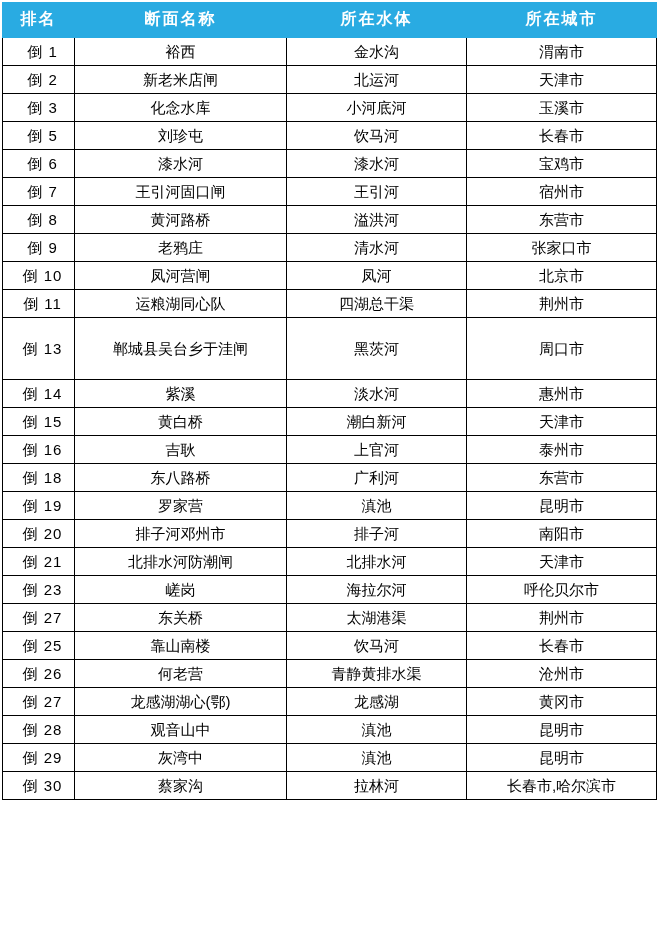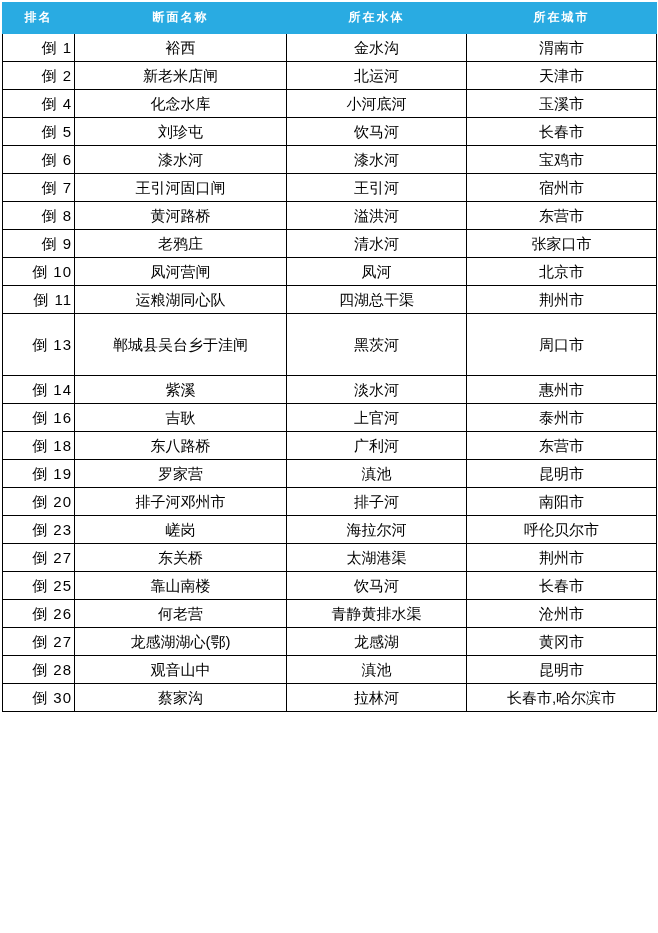--- a/index.html
+++ b/index.html
@@ -24,21 +24,21 @@
     table-layout: fixed;
   }
   table.data-table col.c0 { width: 72px; }
   table.data-table col.c1 { width: 212px; }
   table.data-table col.c2 { width: 180px; }
   table.data-table col.c3 { width: 190px; }
 
   table.data-table thead th {
     background: #29ABE2;
     color: #ffffff;
-    font-size: 12px;
+    font-size: 16px;
     font-weight: bold;
     text-align: center;
     padding: 6px 2px 7px 2px;
     border: 1px solid #29ABE2;
     letter-spacing: 2px;
   }
   table.data-table thead th.rank-head {
     letter-spacing: 2px;
   }
   table.data-table tbody td {
@@ -46,21 +46,21 @@
     font-size: 15px;
     color: #000000;
     text-align: center;
     padding: 3px 2px 4px 2px;
     height: 20px;
     line-height: 19px;
     vertical-align: middle;
     word-break: break-all;
   }
   table.data-table tbody td.rank {
-    text-align: right;
+    text-align: center;
     padding-left: 10px;
     letter-spacing: 1px;
   }
   table.data-table tbody tr.tall td {
     height: 54px;
   }
 </style>
 </head>
 <body>
 
@@ -87,21 +87,21 @@
           <td>金水沟</td>
           <td>渭南市</td>
         </tr>
         <tr>
           <td class="rank">倒 2</td>
           <td>新老米店闸</td>
           <td>北运河</td>
           <td>天津市</td>
         </tr>
         <tr>
-          <td class="rank">倒 4</td>
+          <td class="rank">倒 3</td>
           <td>化念水库</td>
           <td>小河底河</td>
           <td>玉溪市</td>
         </tr>
         <tr>
           <td class="rank">倒 5</td>
           <td>刘珍屯</td>
           <td>饮马河</td>
           <td>长春市</td>
         </tr>
@@ -147,20 +147,26 @@
           <td>黑茨河</td>
           <td>周口市</td>
         </tr>
         <tr>
           <td class="rank">倒 14</td>
           <td>紫溪</td>
           <td>淡水河</td>
           <td>惠州市</td>
         </tr>
         <tr>
+          <td class="rank">倒 15</td>
+          <td>黄白桥</td>
+          <td>潮白新河</td>
+          <td>天津市</td>
+        </tr>
+        <tr>
           <td class="rank">倒 16</td>
           <td>吉耿</td>
           <td>上官河</td>
           <td>泰州市</td>
         </tr>
         <tr>
           <td class="rank">倒 18</td>
           <td>东八路桥</td>
           <td>广利河</td>
           <td>东营市</td>
@@ -171,20 +177,26 @@
           <td>滇池</td>
           <td>昆明市</td>
         </tr>
         <tr>
           <td class="rank">倒 20</td>
           <td>排子河邓州市</td>
           <td>排子河</td>
           <td>南阳市</td>
         </tr>
         <tr>
+          <td class="rank">倒 21</td>
+          <td>北排水河防潮闸</td>
+          <td>北排水河</td>
+          <td>天津市</td>
+        </tr>
+        <tr>
           <td class="rank">倒 23</td>
           <td>嵯岗</td>
           <td>海拉尔河</td>
           <td>呼伦贝尔市</td>
         </tr>
         <tr>
           <td class="rank">倒 27</td>
           <td>东关桥</td>
           <td>太湖港渠</td>
           <td>荆州市</td>
@@ -203,20 +215,26 @@
         </tr>
         <tr>
           <td class="rank">倒 27</td>
           <td>龙感湖湖心(鄂)</td>
           <td>龙感湖</td>
           <td>黄冈市</td>
         </tr>
         <tr>
           <td class="rank">倒 28</td>
           <td>观音山中</td>
+          <td>滇池</td>
+          <td>昆明市</td>
+        </tr>
+        <tr>
+          <td class="rank">倒 29</td>
+          <td>灰湾中</td>
           <td>滇池</td>
           <td>昆明市</td>
         </tr>
         <tr>
           <td class="rank">倒 30</td>
           <td>蔡家沟</td>
           <td>拉林河</td>
           <td>长春市,哈尔滨市</td>
         </tr>
       </tbody>

